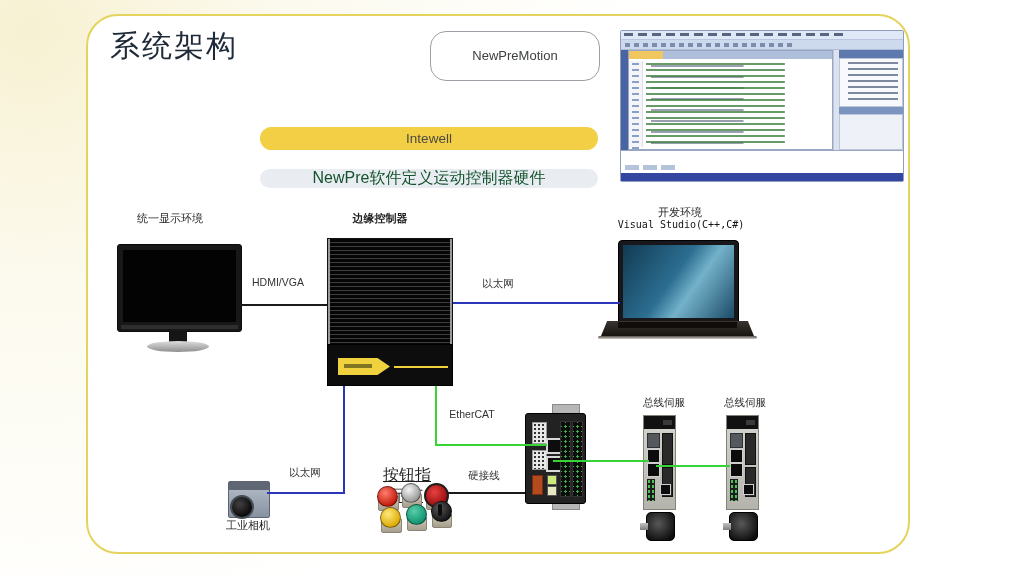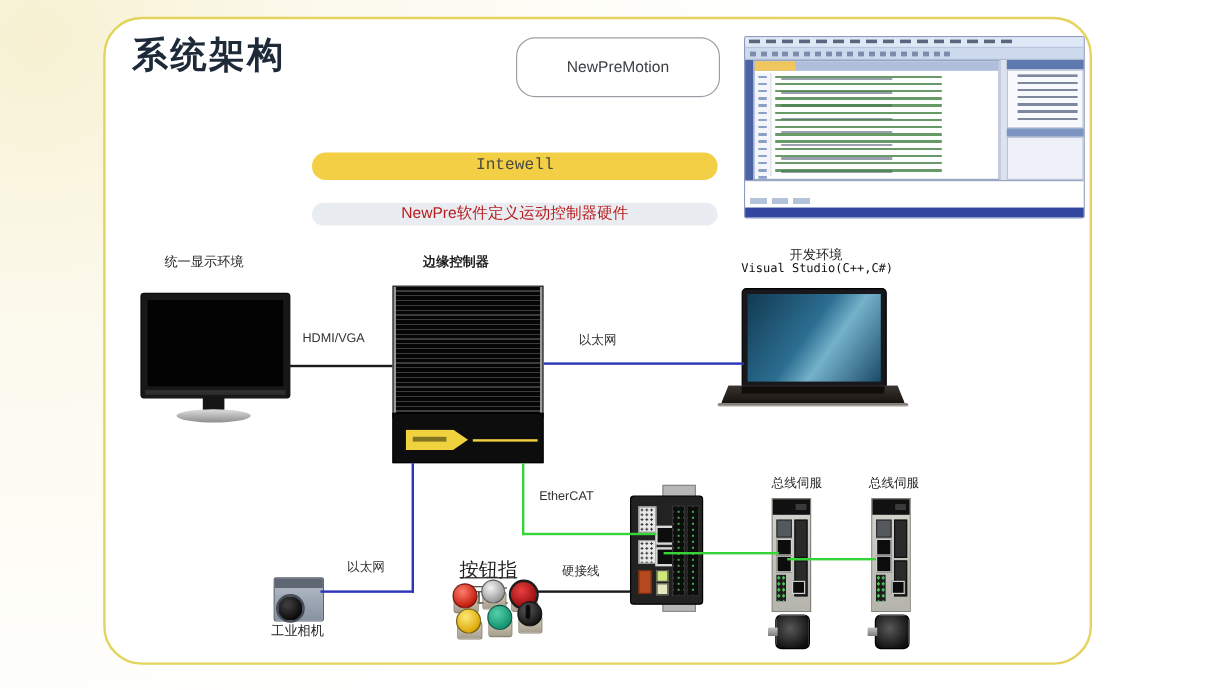--- a/index.html
+++ b/index.html
@@ -12,34 +12,34 @@
     position:relative;width:1022px;height:575px;
     background:radial-gradient(circle at 30px 30px,#f7f1d2 0%,#fcfaee 22%,#ffffff 55%);
   }
   
   .card{
     position:absolute;left:86px;top:14px;width:820px;height:536px;
     background:#ffffff;border:2px solid #e4d35c;border-radius:32px;
   }
   .page-title{
     position:absolute;left:110px;top:26px;
-    font-size:30px;font-weight:700;color:#1e2a38;letter-spacing:2px;
+    font-size:30px;font-weight:400;color:#1e2a38;letter-spacing:2px;
   }
   
   .sbox{
     position:absolute;display:flex;flex-direction:column;align-items:center;justify-content:center;
     background:#fff;border:1.5px solid #9aa0a6;border-radius:16px;
     color:#3c4043;font-size:12.5px;text-align:center;line-height:1.3;
   }
   .sbox-app{left:260px;top:31px;width:161px;height:48px;}
   .sbox-npm{left:430px;top:31px;width:168px;height:48px;font-size:13px;}
   .sbox-win{left:260px;top:87px;width:161px;height:32px;border-radius:14px;font-size:13px;}
   .sbox-rtos{left:430px;top:87px;width:168px;height:32px;border-radius:14px;font-size:13px;}
-  .sbox-intewell{left:260px;top:127px;width:338px;height:23px;border:none;background:#f2cf45;border-radius:17px;font-size:13.5px;color:#4a4a42;font-family:Liberation Mono, monospace;}
-  .sbox-hw{left:260px;top:169px;width:338px;height:19px;border:none;background:#e9edf2;border-radius:16px;font-size:13px;color:#b91c1c;}
+  .sbox-intewell{left:260px;top:127px;width:338px;height:23px;border:none;background:#f2cf45;border-radius:17px;font-size:13.5px;color:#4a4a42;}
+  .sbox-hw{left:260px;top:169px;width:338px;height:19px;border:none;background:#e9edf2;border-radius:16px;font-size:16px;color:#14532d;}
   
   .lbl{position:absolute;font-size:11px;color:#1f1f1f;text-align:center;width:100px;}
   .clbl{position:absolute;font-size:10.5px;color:#333;text-align:center;width:80px;}
   .mono{font-family:"DejaVu Sans Mono",monospace;font-size:10px;color:#111;}
   
   .ln{position:absolute;z-index:3;}
   .ln-black{background:#1a1a1a;}
   .ln-blue{background:#2a35b8;}
   .ln-green{background:#37d437;}
   

